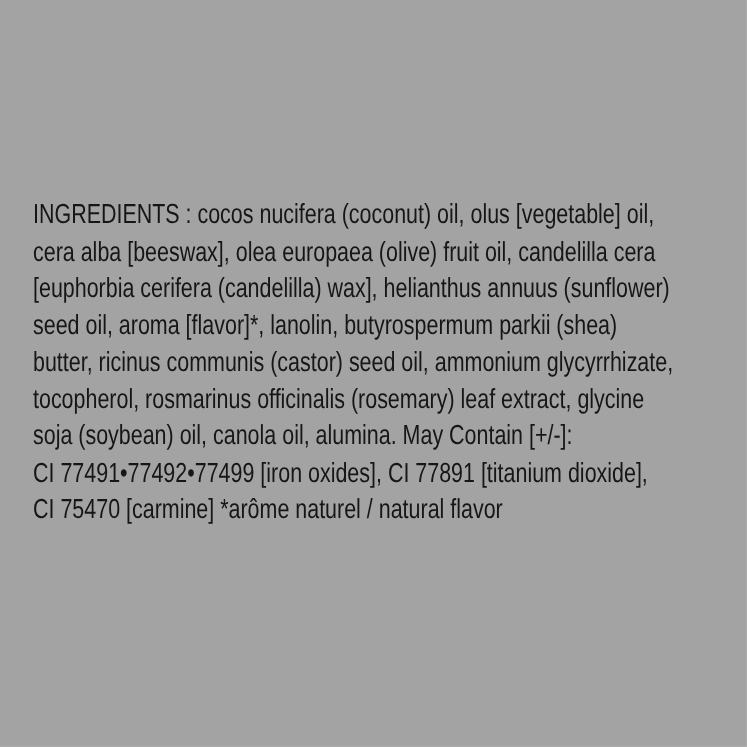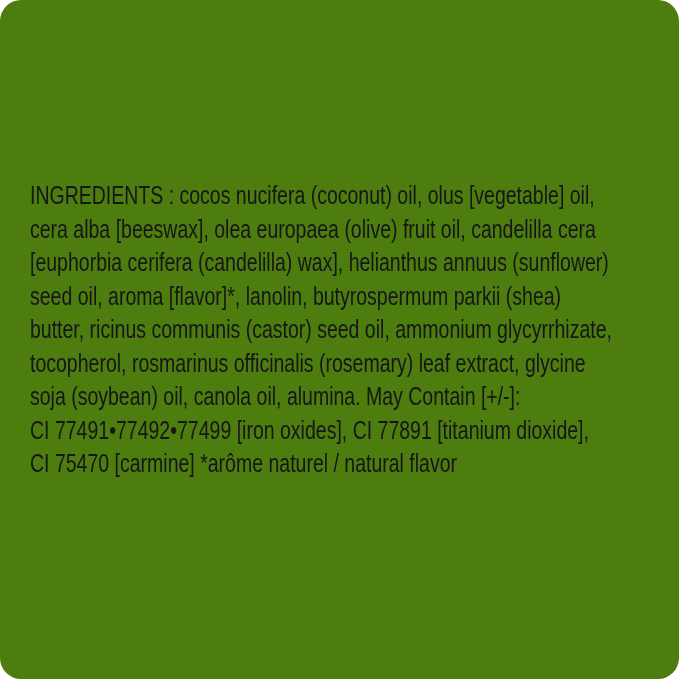--- a/index.html
+++ b/index.html
@@ -9,22 +9,21 @@
   body {
     width: 679px;
     height: 679px;
     background: #ffffff;
     position: relative;
     overflow: hidden;
   }
   .label-canvas {
     position: absolute;
     inset: 0;
-    background: #4d7c0f;
-    border-radius: 21px;
+    background: #a3a3a3;
   }
   .ingredients-block {
     position: absolute;
     left: 30px;
     top: 179px;
     width: 845px;                 
     transform: scaleX(0.78);      
     transform-origin: 0 0;
     font-family: "Liberation Sans", sans-serif;
     font-size: 25px;

